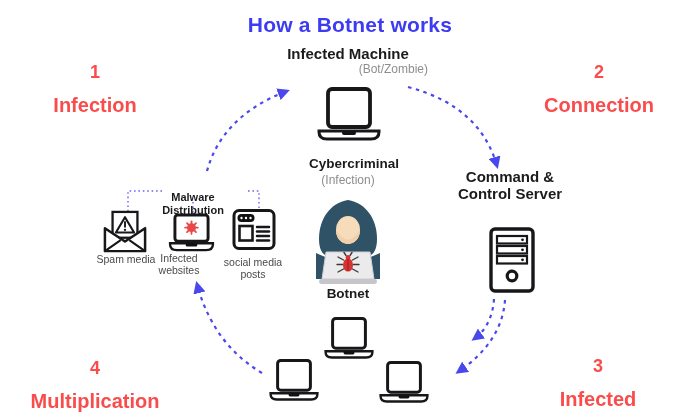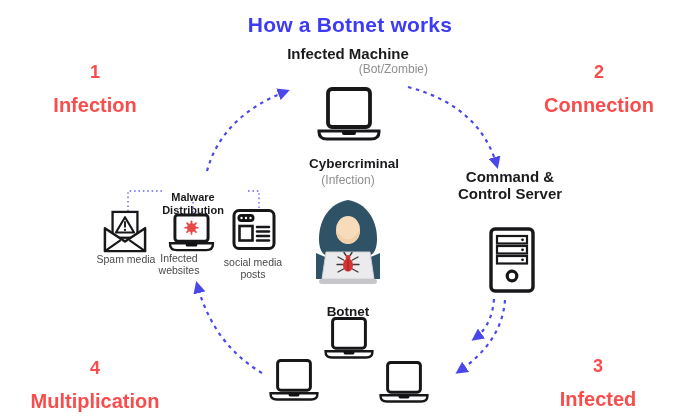--- a/index.html
+++ b/index.html
@@ -91,21 +91,21 @@
       <path d="M46.5 63 L52 60"></path>
         <path d="M47 67.5 L53 67.5"></path>
         <path d="M46.5 72 L52 75"></path>
       <path d="M40 58.5 L38 55.5"></path>
         <path d="M44 58.5 L46 55.5"></path>
     </g>
     <circle cx="42" cy="60.5" r="2.4" fill="var(--bug_red)"></circle>
     <ellipse cx="42" cy="68" rx="5" ry="6.6" fill="var(--bug_red)"></ellipse>
     <path d="M42 62 V 74" stroke="#9c1f1f" stroke-width="1.1"></path>
   </svg>
-  <div class="abs ctr node-title" style="left:288px;top:304px;width:120px;font-size:13.5px;">Botnet</div>
+  <div class="abs ctr node-title" style="left:288px;top:286px;width:120px;font-size:13.5px;">Botnet</div>
 
   <div class="abs ctr node-title" style="left:143px;top:191px;width:100px;font-size:11px;">Malware Distribution</div>
 
   <svg class="abs" style="left:102px;top:210px;" width="46" height="44" viewBox="0 0 48 46">
     <rect class="ol" x="11" y="2" width="26" height="27" stroke-width="2.4"></rect>
     <path d="M24 7.5 L33.5 23.5 H14.5 Z" fill="none" stroke="#17171a" stroke-width="2.2" stroke-linejoin="round"></path>
     <path d="M24 12.5 V17.5" stroke="#17171a" stroke-width="2" stroke-linecap="round"></path>
     <circle cx="24" cy="20.8" r="1.2" fill="#17171a"></circle>
     <path class="ol" d="M3 19 L24 33 L45 19 V43 H3 Z" stroke-width="2.6" stroke-linejoin="round"></path>
     <path d="M3 43 L19.5 31.5 M45 43 L28.5 31.5" fill="none" stroke="#17171a" stroke-width="2.2"></path>

